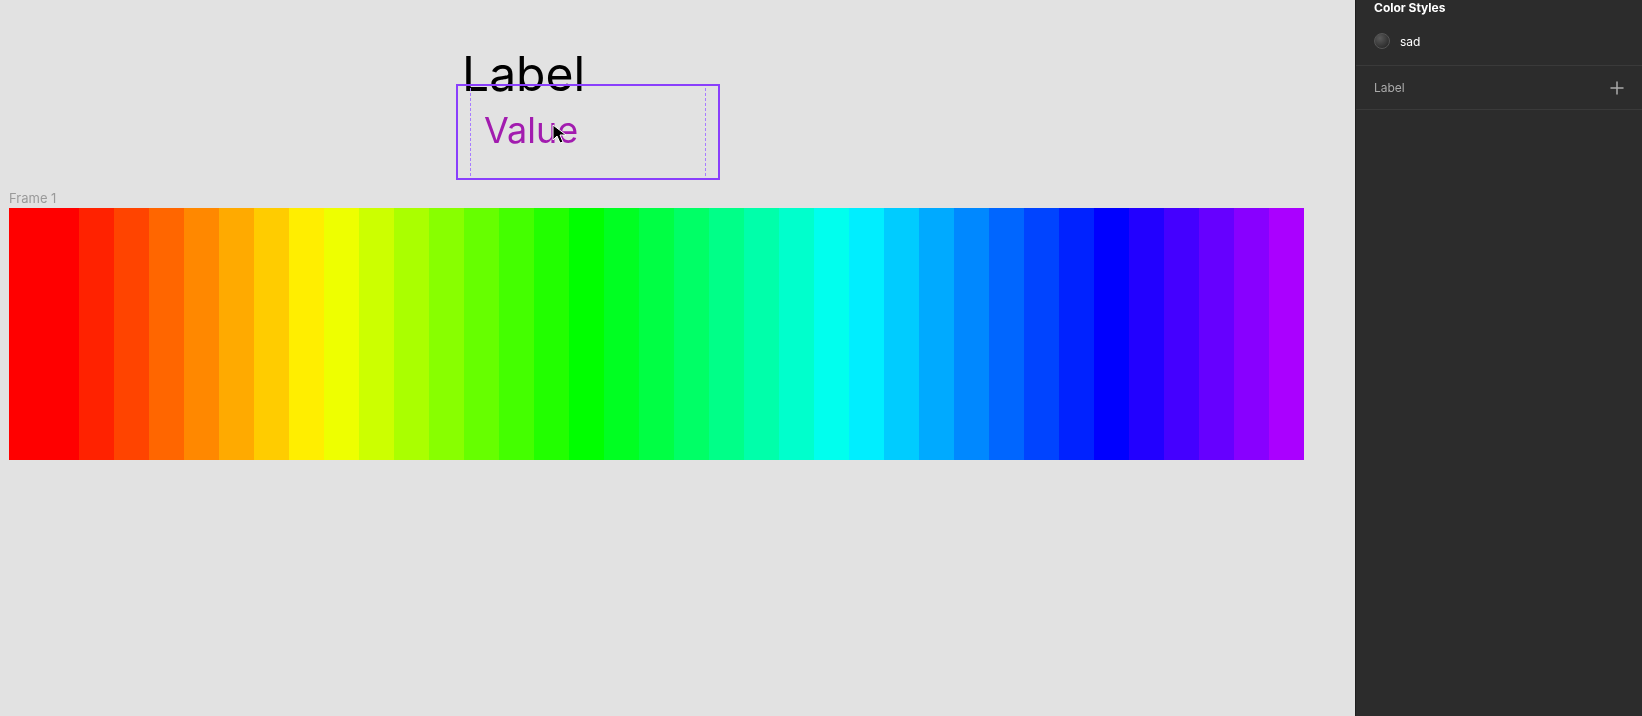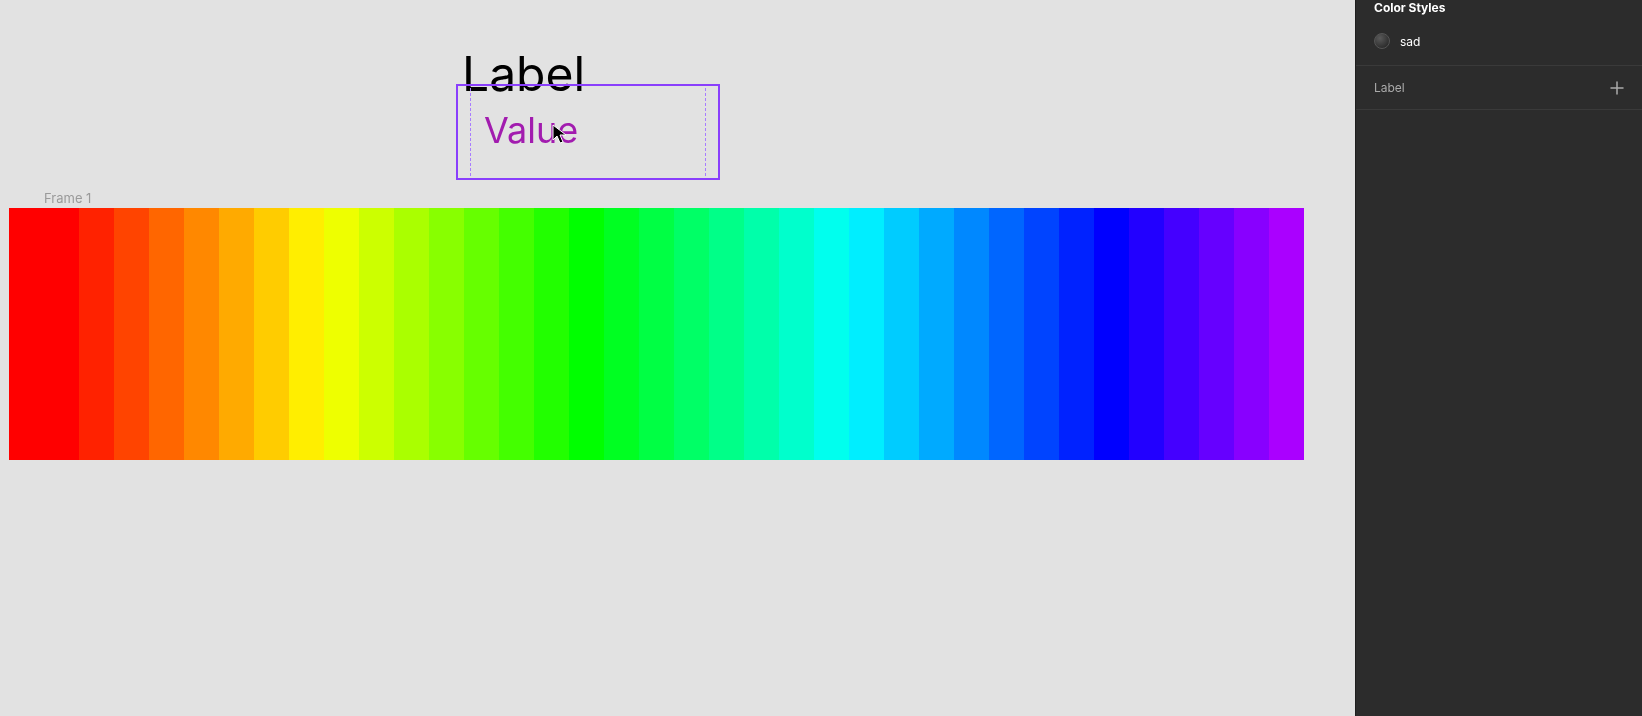--- a/index.html
+++ b/index.html
@@ -140,21 +140,20 @@
     pointer-events: none;
   }
 
   
   .frame-label {
     position: absolute;
     left: 9px;
     top: 190px;
     font-size: 13px;
     color: #9a9a9a;
-    margin-left: 35px;
   }
   .rainbow {
     position: absolute;
     left: 9px;
     top: 208px;
     width: 1295px;
     height: 252px;
     display: flex;
   }
   .rainbow .seg {

